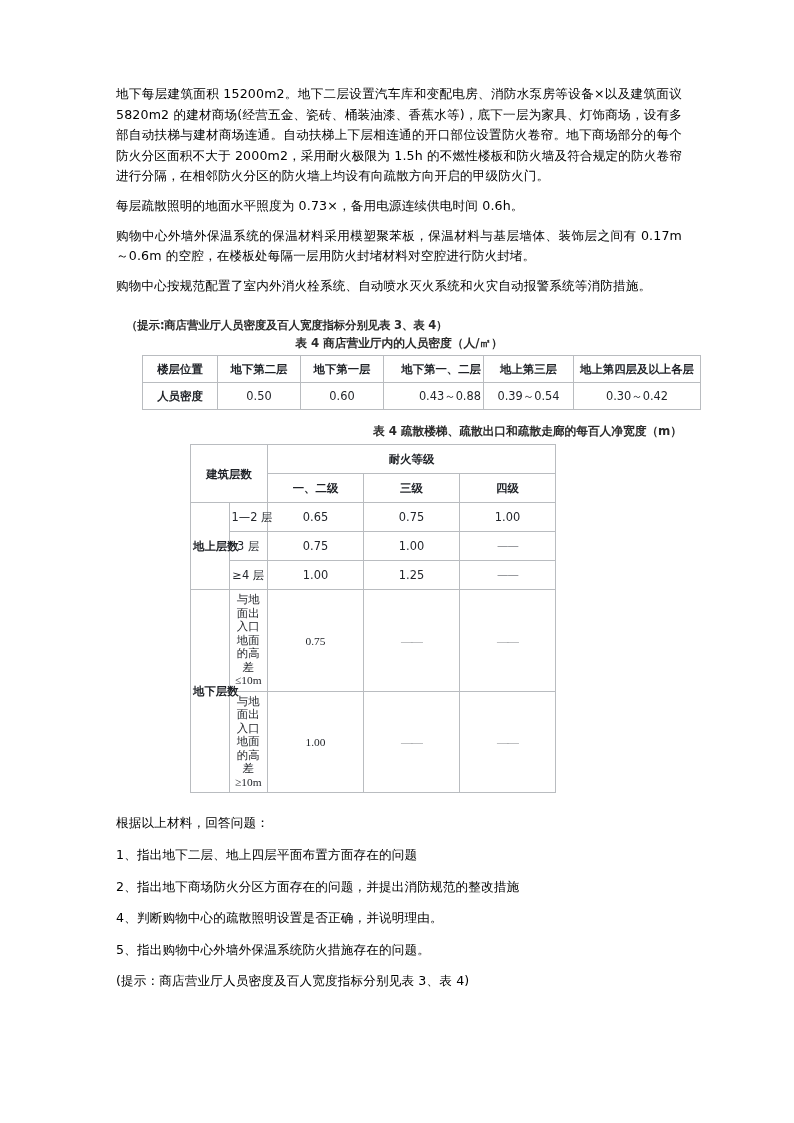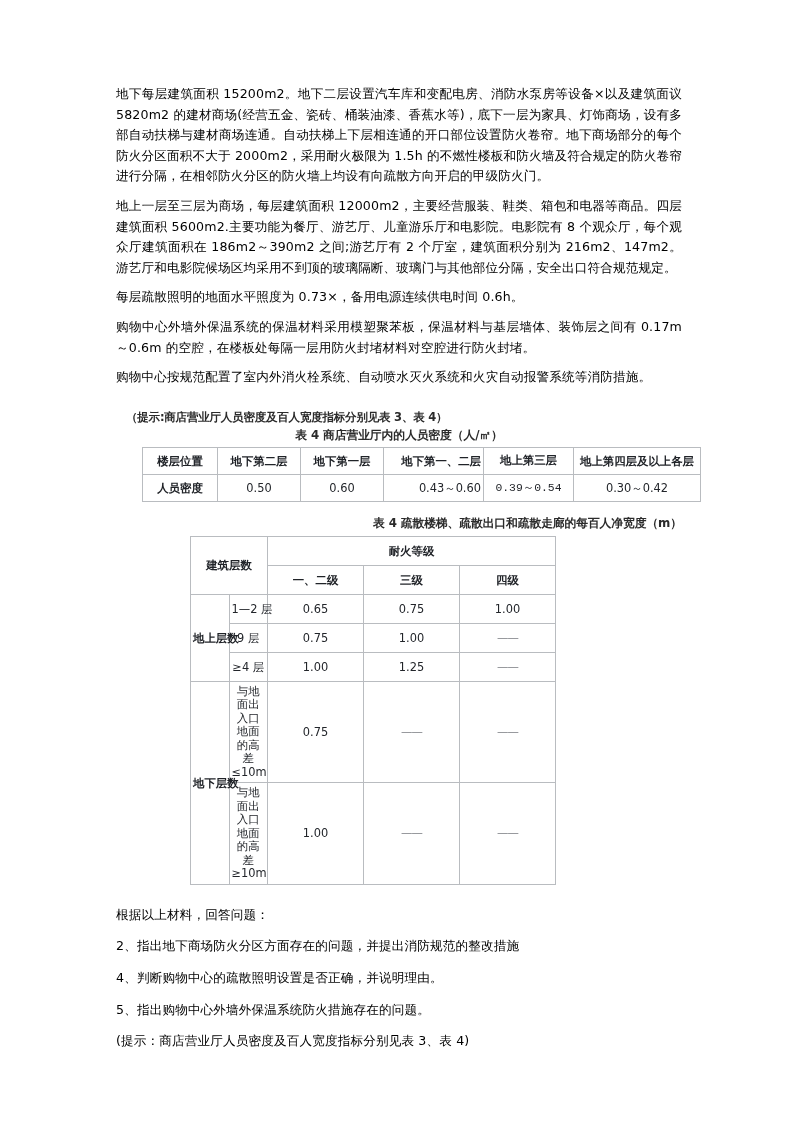--- a/index.html
+++ b/index.html
@@ -88,49 +88,48 @@
   
   #table3 {
     width: 476px;
     margin-left: 26px;
   }
   #table3 td { height: 20px; }
   #table3 .c0 { width: 70px; }
   #table3 .c1 { width: 78px; }
   #table3 .c2 { width: 78px; }
   #table3 .c3 { width: 95px; text-align: right; }
-  #table3 .c4 { width: 85px; font-family: Liberation Mono, monospace; }
+  #table3 .c4 { width: 85px; }
   #table3 .c5 { width: 122px; }
 
   
   #table4 {
     width: 366px;
     margin-left: 74px;
   }
   #table4 td { height: 22px; }
   #table4 .g0 { width: 72px; }
   #table4 .g1 { width: 112px; }
   #table4 .g2 { width: 60px; }
   #table4 .g3 { width: 60px; }
   #table4 .g4 { width: 62px; }
-  #table4 .tall { height: 34px; }
+  #table4 .tall { height: 34px; font-family: Liberation Serif, serif; }
   #table4 .two-line { line-height: 13.5px; white-space: normal; }
   #table4 .dash { color: #8b8e92; letter-spacing: -1px; }
 
   .q-list p.para { margin-bottom: 11px; }
   .q-first { margin-bottom: 11px; font-family: Liberation Serif, serif; }
 </style>
 </head>
 <body>
 
 <div class="page">
   <div class="content">
 
     <p class="para">地下每层建筑面积 15200m2。地下二层设置汽车库和变配电房、消防水泵房等设备×以及建筑面议 5820m2 的建材商场(经营五金、瓷砖、桶装油漆、香蕉水等)，底下一层为家具、灯饰商场，设有多部自动扶梯与建材商场连通。自动扶梯上下层相连通的开口部位设置防火卷帘。地下商场部分的每个防火分区面积不大于 2000m2，采用耐火极限为 1.5h 的不燃性楼板和防火墙及符合规定的防火卷帘进行分隔，在相邻防火分区的防火墙上均设有向疏散方向开启的甲级防火门。</p>
-    <p class="para">地上一层至三层为商场，每层建筑面积 12000m2，主要经营服装、鞋类、箱包和电器等商品。四层建筑面积 5600m2.主要功能为餐厅、游艺厅、儿童游乐厅和电影院。电影院有 8 个观众厅，每个观众厅建筑面积在 186m2～390m2 之间;游艺厅有 2 个厅室，建筑面积分别为 216m2、147m2。游艺厅和电影院候场区均采用不到顶的玻璃隔断、玻璃门与其他部位分隔，安全出口符合规范规定。</p>
     <p class="para">每层疏散照明的地面水平照度为 0.73×，备用电源连续供电时间 0.6h。</p>
     <p class="para">购物中心外墙外保温系统的保温材料采用模塑聚苯板，保温材料与基层墙体、装饰层之间有 0.17m～0.6m 的空腔，在楼板处每隔一层用防火封堵材料对空腔进行防火封堵。</p>
     <p class="para">购物中心按规范配置了室内外消火栓系统、自动喷水灭火系统和火灾自动报警系统等消防措施。</p>
 
     <div class="scan-block">
 
       <div class="scan-hint">（提示:商店营业厅人员密度及百人宽度指标分别见表 3、表 4）</div>
 
       <div class="tbl-caption">表 4 商店营业厅内的人员密度（人/㎡）</div>
 
@@ -141,21 +140,21 @@
             <td class="c1 hdr">地下第二层</td>
             <td class="c2 hdr">地下第一层</td>
             <td class="c3 hdr">地下第一、二层</td>
             <td class="c4 hdr">地上第三层</td>
             <td class="c5 hdr">地上第四层及以上各层</td>
           </tr>
           <tr>
             <td class="c0 hdr">人员密度</td>
             <td class="c1">0.50</td>
             <td class="c2">0.60</td>
-            <td class="c3">0.43～0.60</td>
+            <td class="c3">0.43～0.88</td>
             <td class="c4">0.39～0.54</td>
             <td class="c5">0.30～0.42</td>
           </tr>
         </tbody>
       </table>
 
       <div class="tbl-caption t4">表 4 疏散楼梯、疏散出口和疏散走廊的每百人净宽度（m）</div>
 
       <table class="scan" id="table4">
         <tbody>
@@ -170,21 +169,21 @@
           </tr>
 
           <tr>
             <td class="g0 hdr" rowspan="3">地上层数</td>
             <td class="g1">1—2 层</td>
             <td>0.65</td>
             <td>0.75</td>
             <td>1.00</td>
           </tr>
           <tr>
-            <td class="g1">9 层</td>
+            <td class="g1">3 层</td>
             <td>0.75</td>
             <td>1.00</td>
             <td class="dash">——</td>
           </tr>
           <tr>
             <td class="g1">≥4 层</td>
             <td>1.00</td>
             <td>1.25</td>
             <td class="dash">——</td>
           </tr>
@@ -201,20 +200,21 @@
             <td class="tall">1.00</td>
             <td class="tall dash">——</td>
             <td class="tall dash">——</td>
           </tr>
         </tbody>
       </table>
     </div>
 
     <div class="q-list">
       <p class="para q-first">根据以上材料，回答问题：</p>
+      <p class="para">1、指出地下二层、地上四层平面布置方面存在的问题</p>
       <p class="para">2、指出地下商场防火分区方面存在的问题，并提出消防规范的整改措施</p>
       <p class="para">4、判断购物中心的疏散照明设置是否正确，并说明理由。</p>
       <p class="para">5、指出购物中心外墙外保温系统防火措施存在的问题。</p>
       <p class="para">(提示：商店营业厅人员密度及百人宽度指标分别见表 3、表 4)</p>
     </div>
 
   </div>
 </div>
 
 </body></html>

